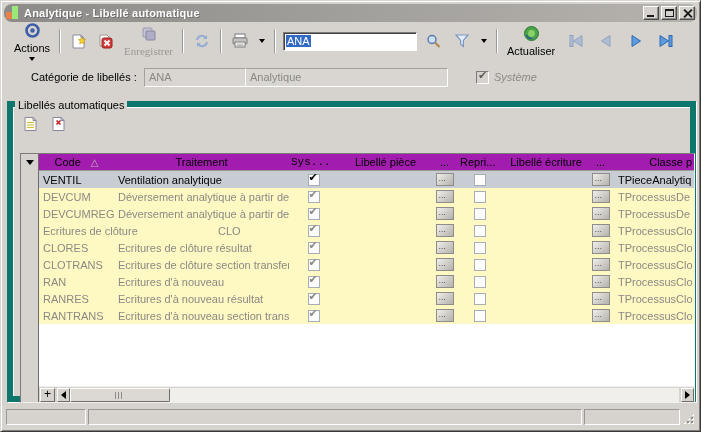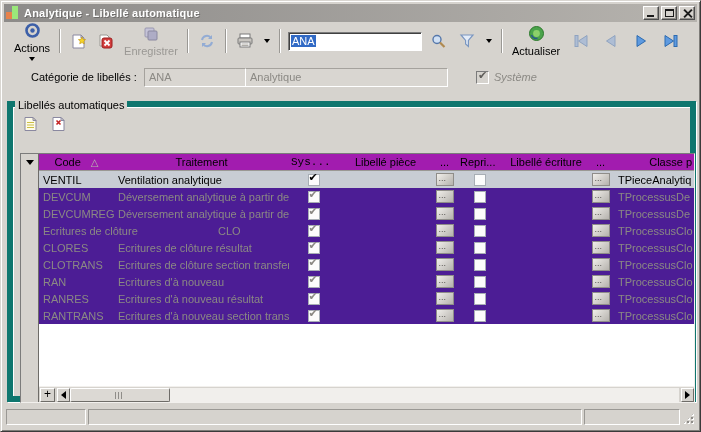--- a/index.html
+++ b/index.html
@@ -8,21 +8,21 @@
 
   .window {
     position:relative; width:701px; height:432px; background:#d6d3ce;
     border:1px solid; border-color:#d9d6d1 #3a3a3a #3a3a3a #d9d6d1;
     box-shadow: inset 1px 1px 0 #ffffff, inset -1px -1px 0 #7e7c78;
   }
 
   
   .titlebar { position:absolute; left:3px; right:3px; top:3px; height:18px;
     background:linear-gradient(90deg,#8d8b89,#b6b3ae);
-    display:flex; align-items:center; padding:0 2px; }
+    display:flex; align-items:center; padding:0 2px;border-radius:8px; }
   .app-icon { position:relative; width:14px; height:14px; margin-right:4px; }
   .app-icon .bar-orange { position:absolute; left:0; bottom:1px; width:7px; height:7px; background:#e8824a; }
   .app-icon .bar-green { position:absolute; left:6px; top:0; width:6px; height:13px; background:#9be87a; }
   .title-text { color:#ffffff; font-weight:bold; letter-spacing:.2px;
     text-shadow:1px 1px 0 rgba(0,0,0,.25); flex:1; white-space:nowrap; overflow:hidden; }
   .winbtns { display:flex; gap:2px; }
   .winbtn { width:16px; height:14px; background:#d6d3ce; position:relative;
     border:1px solid; border-color:#ffffff #4d4d4d #4d4d4d #ffffff;
     box-shadow: inset -1px -1px 0 #8f8d89; cursor:default; }
   .glyph-min { position:absolute; left:3px; bottom:2px; width:7px; height:2px; background:#1a1a1a; }
@@ -32,21 +32,21 @@
   .glyph-close::before,.glyph-close::after { content:""; position:absolute; left:4px; top:-1px;
     width:2px; height:11px; background:#1a1a1a; }
   .glyph-close::before { transform:rotate(45deg); }
   .glyph-close::after { transform:rotate(-45deg); }
 
   
   .toolbar { position:absolute; left:3px; right:3px; top:21px; height:38px;
     display:flex; align-items:center; padding:0 5px; }
   .tbtn { display:flex; align-items:center; gap:3px; padding:2px 4px; background:transparent;
     border:1px solid transparent; color:#000;flex-direction:column; }
-  .tbtn.disabled { color:#9a9894; }
+  .tbtn.disabled { color:#9a9894;font-family:Liberation Serif, serif; }
   .tsep { width:2px; height:24px; margin:0 4px;
     border-left:1px solid #9a9894; border-right:1px solid #ffffff; }
   .caret { width:0; height:0; border-left:3px solid transparent; border-right:3px solid transparent;
     border-top:4px solid #000; display:inline-block; }
   .searchbox { width:134px; height:19px; background:#fff; margin:0 3px;
     border:1px solid; border-color:#7b7b7b #fff #fff #7b7b7b;
     box-shadow: inset 1px 1px 0 #404040; display:flex; align-items:center; padding:1px 2px; }
   .sel-text { background:#316ac5; color:#fff; padding:0 1px; }
   .navgroup { display:flex; align-items:center; gap:2px; margin-left:2px; }
 
@@ -79,21 +79,21 @@
     box-shadow: inset 1px 1px 0 #55534f; }
   .gutter { width:18px; background:#d6d3ce; border-right:1px solid #6e6c68;
     display:flex; flex-direction:column; }
   .gutter .selcell { height:17px; display:flex; align-items:center; justify-content:center; }
   .sel-caret { width:0; height:0; border-left:4px solid transparent; border-right:4px solid transparent;
     border-top:5px solid #000; }
   .gcontent { flex:1; display:flex; flex-direction:column; overflow:hidden; }
   .ghead { height:17px; background:#a21caf; display:flex; align-items:flex-end;
     border-bottom:1px solid #9a9894; flex:none; }
   .hcell { height:100%; display:flex; align-items:center; white-space:nowrap; overflow:hidden; color:#000; }
-  .grow { height:17px; display:flex; align-items:center; flex:none; color:#8b8984; background:#4c1d95; }
+  .grow { height:17px; display:flex; align-items:center; flex:none; color:#8b8984; background:#fef9c3; }
   .grow.selected { background:#c8cdd4; color:#000; }
   .gcell { height:100%; display:flex; align-items:center; white-space:nowrap; overflow:hidden; }
   .c-code { width:75px; padding-left:4px; }
   .c-trait { width:175px; padding-left:4px; }
   .c-sys { width:49px; justify-content:center; }
   .c-piece { width:95px; }
   .c-dots { width:23px; justify-content:center; }
   .c-repri { width:47px; justify-content:center; }
   .c-ecr { width:86px; }
   .c-classe { flex:1; padding-left:6px; }

